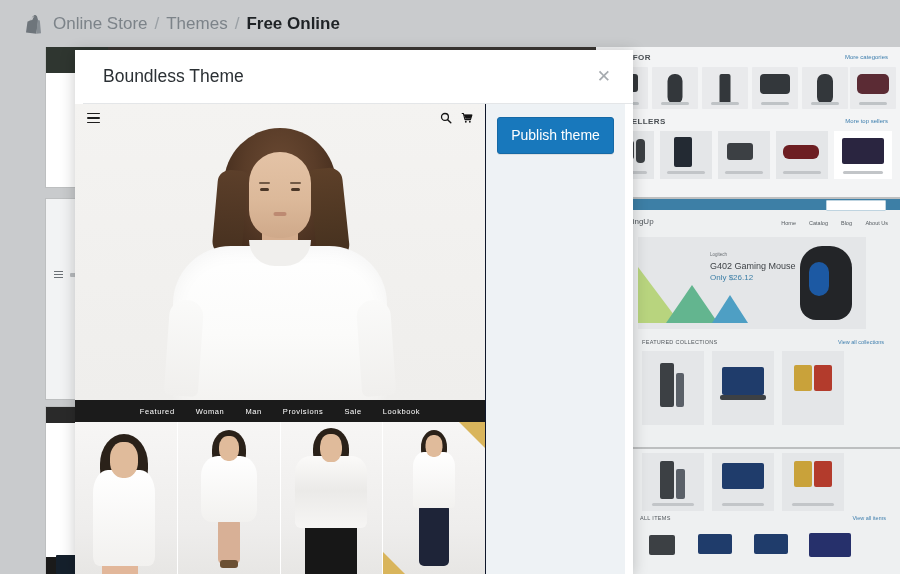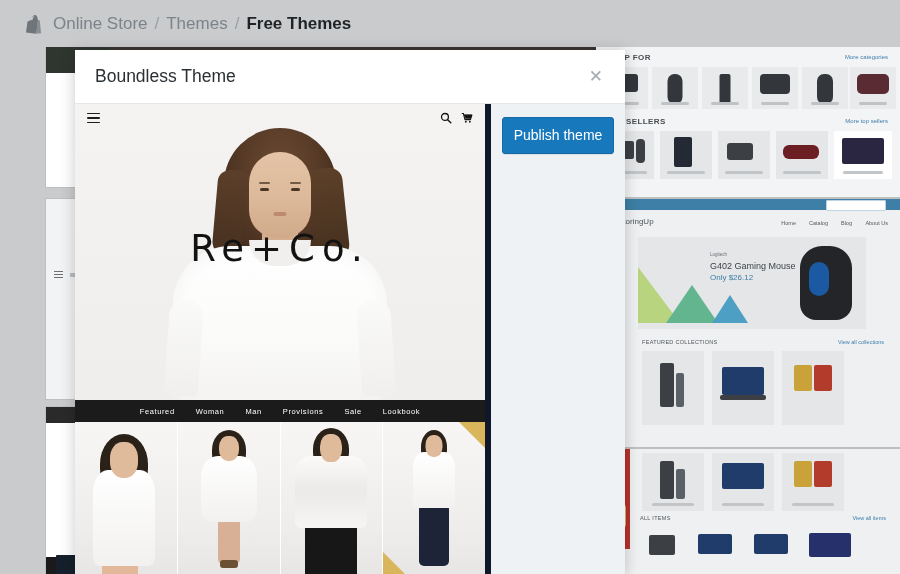--- a/index.html
+++ b/index.html
@@ -141,20 +141,21 @@
   
   #modal {
     position: absolute;
     left: 75px;
     top: 50px;
     width: 550px;
     height: 524px;
     background: #ffffff;
     box-shadow: 0 2px 14px rgba(0,0,0,0.22);
     overflow: hidden;
+    padding-left: 8px;
   }
   #modal-header {
     position: relative;
     height: 54px;
     border-bottom: 1px solid #e4e6e8;
     display: flex;
     align-items: center;
     padding: 0 18px 0 20px;
     box-sizing: border-box;
     background: #fff;
@@ -357,21 +358,21 @@
     border-bottom: 22px solid #d9b55c;
     border-right: 22px solid transparent;
     border-left:none;
   }
 
   
   #actions {
     width: 140px;
     height: 470px;
     background: #eef2f5;
-    border-left: 6px solid #0f172a;
+    border-left: 1px solid #0f172a;
     box-sizing: border-box;
     padding: 13px 11px;
     flex: none;
   }
   .btn {
     display:block;
     width: 100%;
     box-sizing:border-box;
     text-align:center;
     font-size: 14px;
@@ -404,21 +405,21 @@
       <span class="logo-mark">
         <svg width="21" height="21" viewBox="0 0 21 21">
           <path d="M13.8 2.2c-.5-.3-1.2-.2-1.9.2-1.6.9-2.6 2.9-3 4.6L6.4 8.2c-.8.3-.9.3-1 1.1L4 19.4l10.3 1.4 1.9-13.3s-1.1-3.8-1.3-4.2c-.2-.4-.6-.9-1.1-1.1zm-1.2 1.3c-1 .5-1.7 1.9-2.1 3.2l-2 .7c.4-1.4 1.3-3 2.5-3.7.5-.3 1.1-.4 1.6-.2z" fill="#6e757b"></path>
           <path d="M15.6 7.1l2.2.3L19 20.3l-4.6.5z" fill="#878e94"></path>
         </svg>
       </span>
       <span class="crumb-link">Online Store</span>
       <span class="crumb-sep">/</span>
       <span class="crumb-link">Themes</span>
       <span class="crumb-sep">/</span>
-      <span class="crumb-current">Free Themes</span>
+      <span class="crumb-current">Free Online</span>
     </div>
   </div>
 
   <div id="gallery">
 
     <div class="card" id="card-left-1">
       <div class="mini-topstrip" style="top:0;background:#2f3630;width:62px;height:26px;"></div>
       <div class="mini-topstrip" style="top:0;left:62px;height:7px;background:#3a3632;"></div>
       <div class="mini-text" style="left:74px;top:34px;width:30px;"></div>
       <div class="mini-text" style="left:116px;top:34px;width:46px;"></div>
@@ -617,21 +618,20 @@
             <svg class="icon-sm" viewBox="0 0 16 16">
               <path d="M1 2h2.2l2.1 8.1h7.3l1.9-6H4.3" fill="none" stroke="#141414" stroke-width="1.5" stroke-linejoin="round"></path>
               <path d="M4.5 3.5h10l-1.7 5.6H5.9z" fill="#141414"></path>
               <circle cx="6.4" cy="13" r="1.2" fill="#141414"></circle>
               <circle cx="11.8" cy="13" r="1.2" fill="#141414"></circle>
             </svg>
           </span>
         </span>
       </div>
 
-      <div id="hero-logo">Re+Co.</div>
 
       <div id="preview-nav">
         <span>Featured</span>
         <span>Woman</span>
         <span>Man</span>
         <span>Provisions</span>
         <span>Sale</span>
         <span>Lookbook</span>
       </div>
 

